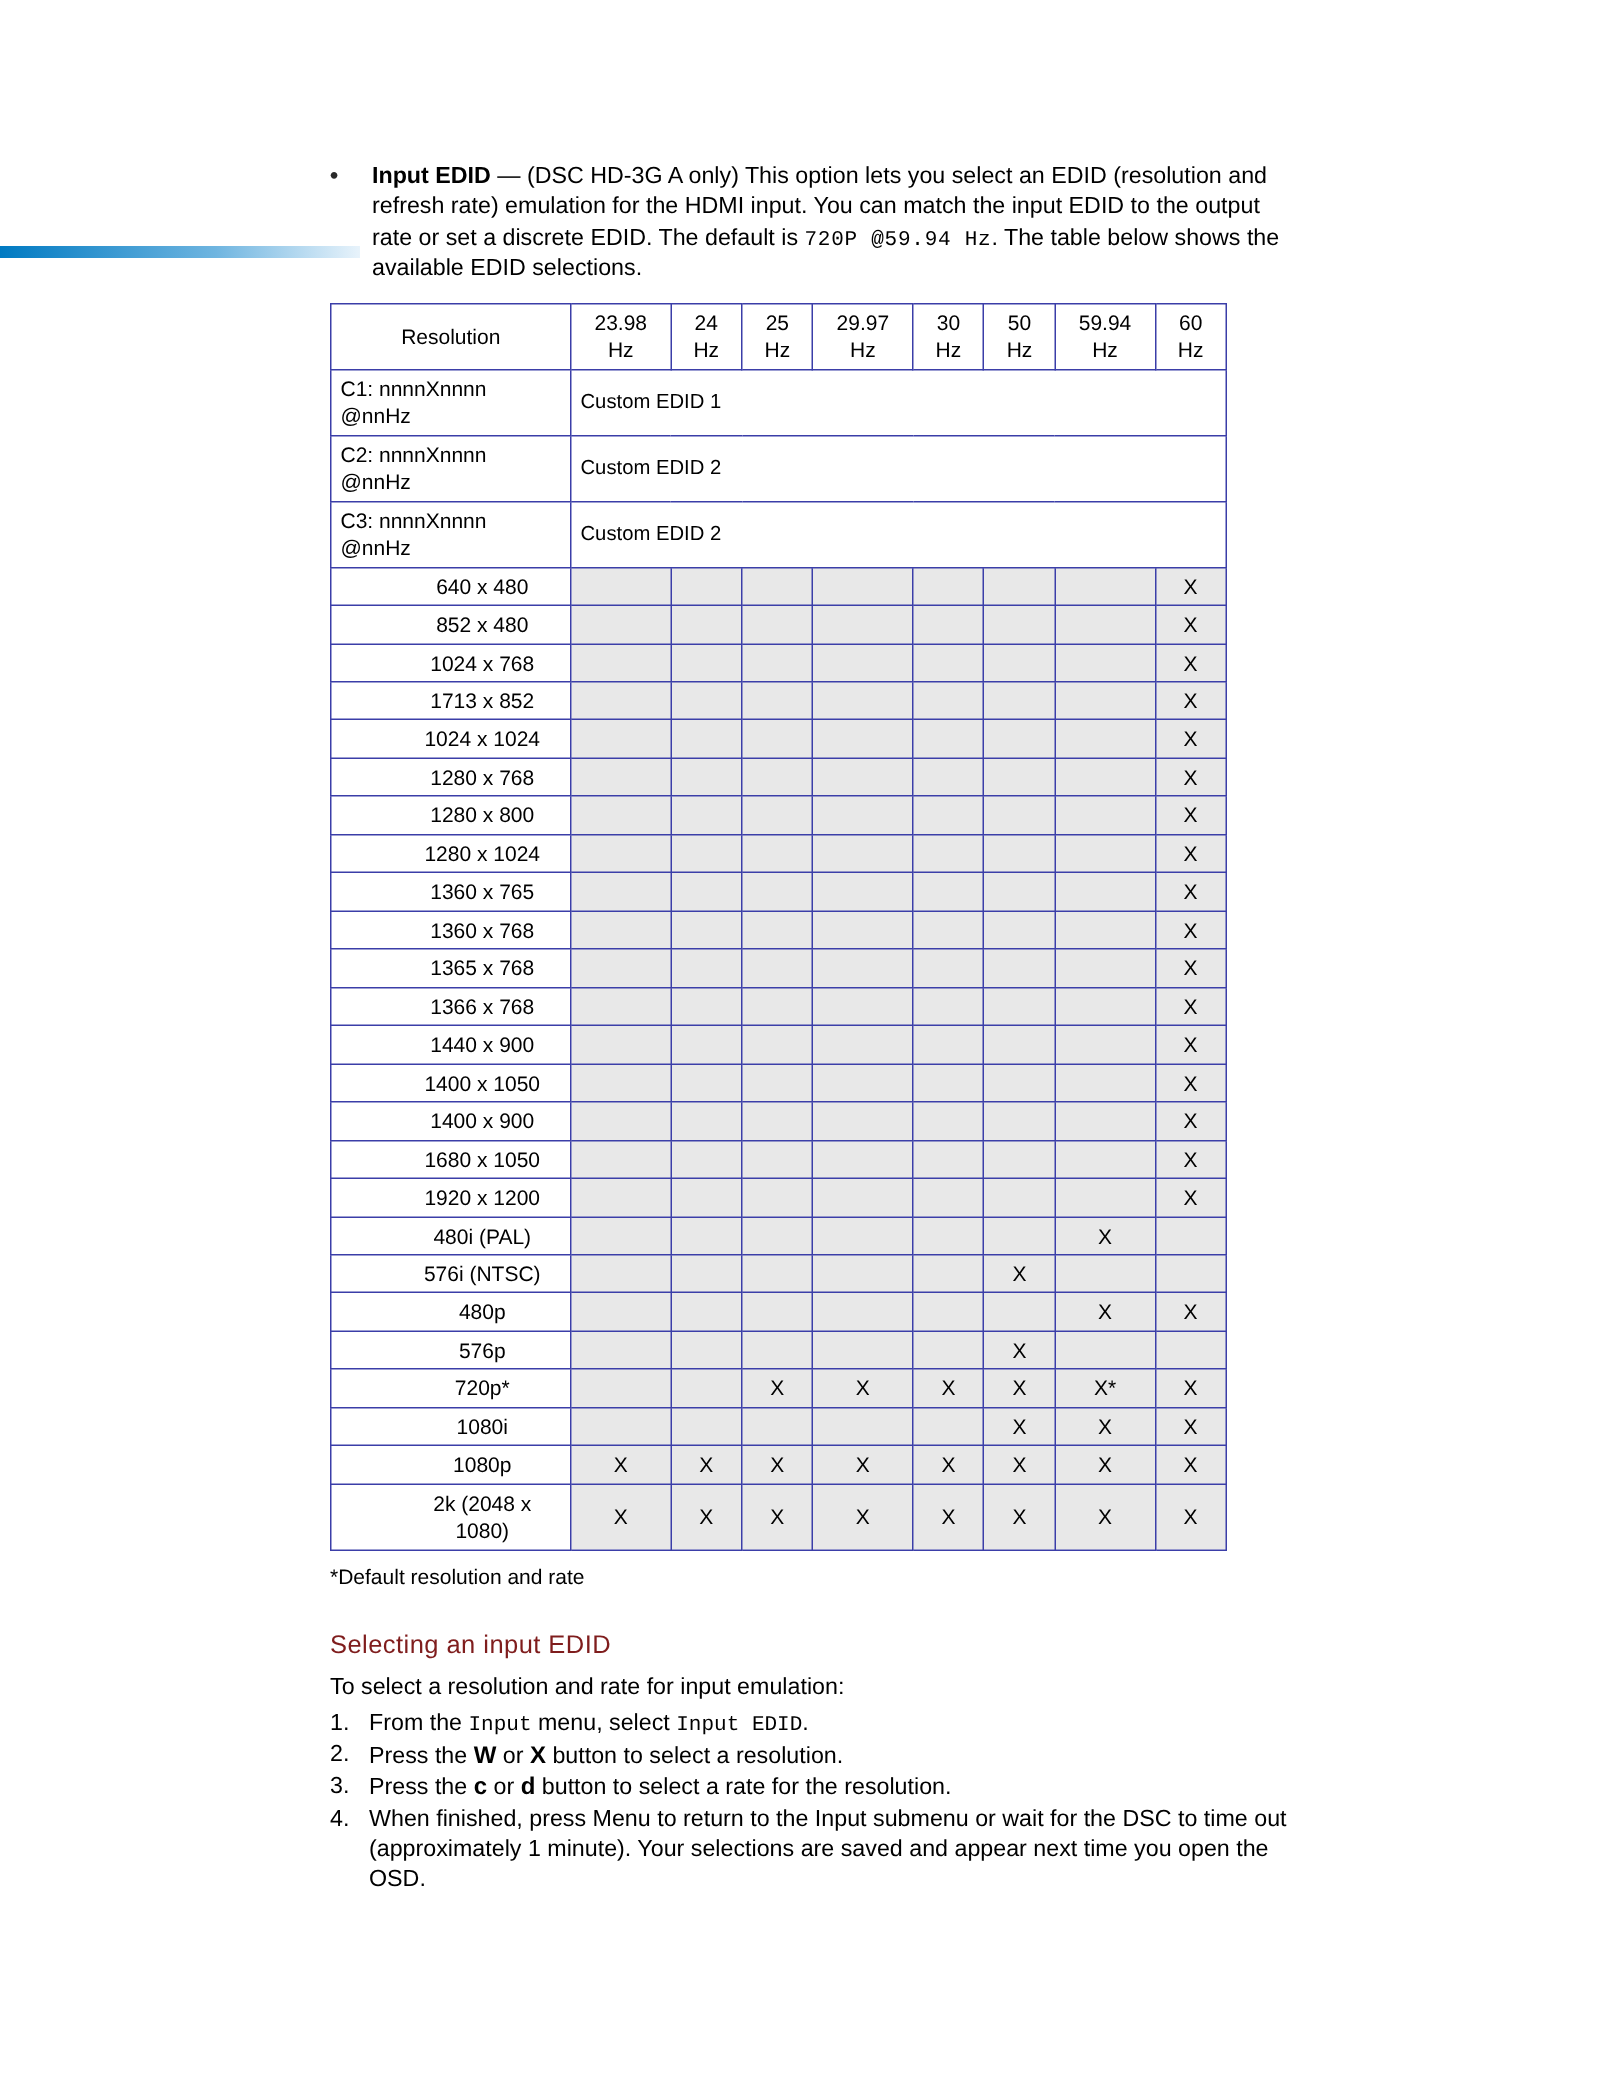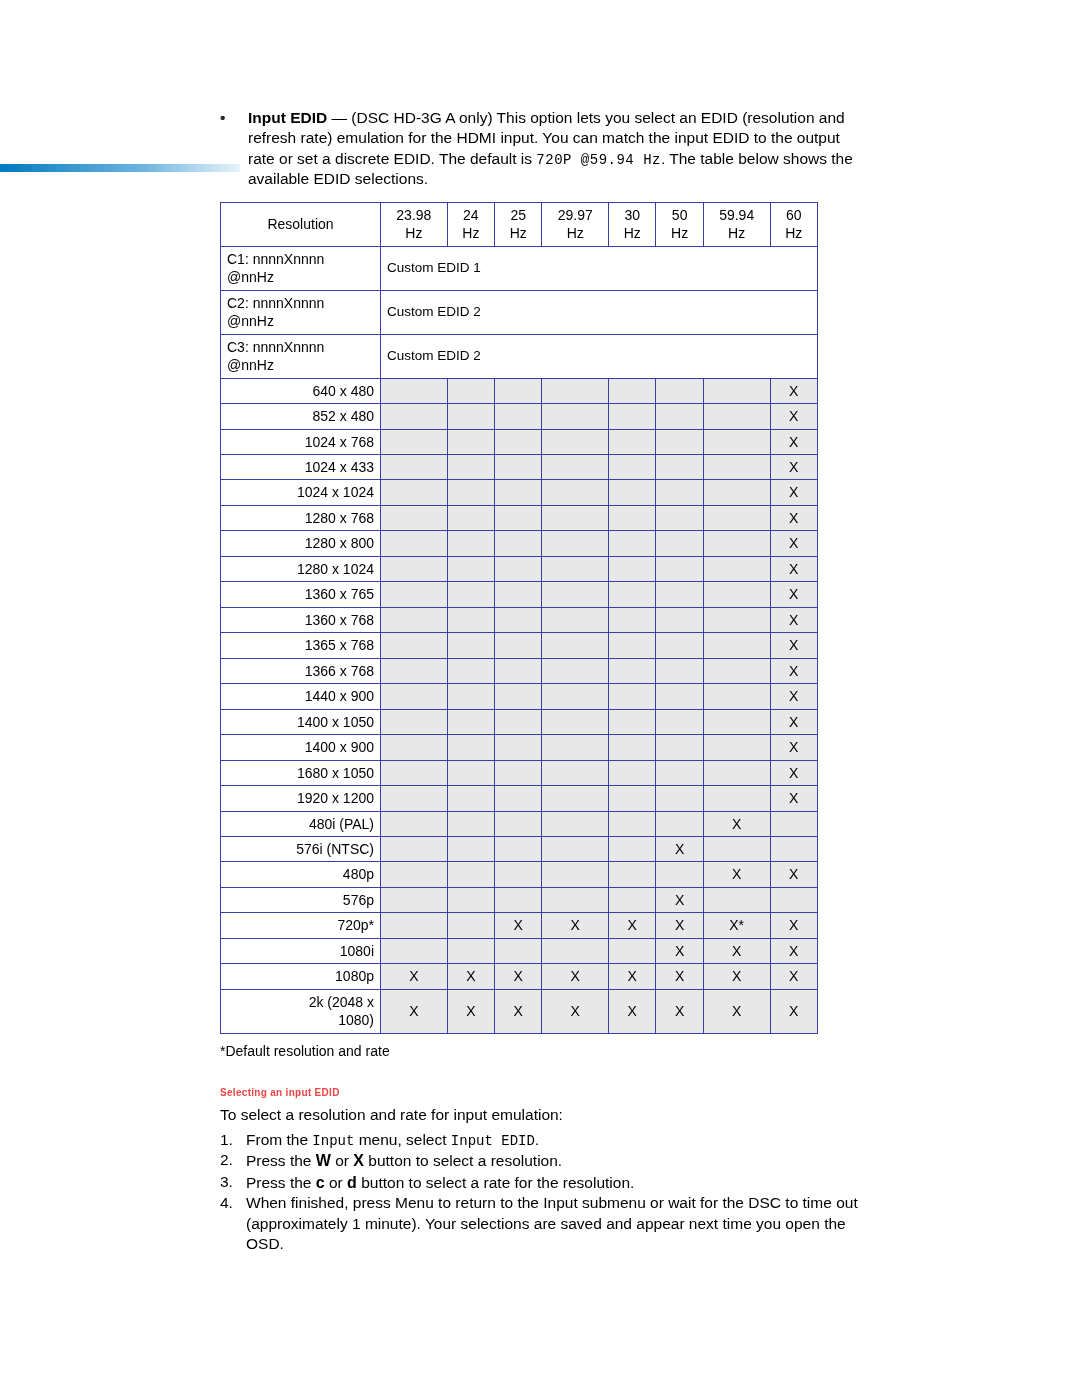--- a/index.html
+++ b/index.html
@@ -8,26 +8,26 @@
   .topbar { position: absolute; top: 56px; left: 0; width: 240px; height: 8px;
             background: linear-gradient(90deg, #007ac2 0%, #6fb5e0 60%, #e8f3fb 100%); }
   .content { margin: 108px 220px 0 220px; font-size: 15.5px; line-height: 1.32; }
   .bullet-row { display: flex; }
   .bullet-dot { width: 28px; flex: 0 0 28px; color: #2a2a2a; font-weight: bold; }
   .intro .b { font-weight: bold; }
   .default-txt { display:inline; font-family:"Courier New", monospace; font-size: 14px; letter-spacing: 0.5px;}
   .tbl { border-collapse: collapse; width: 598px; margin-top: 12px; font-size: 14px; }
   .tbl th, .tbl td { border: 1px solid #3b3ea8; padding: 3px 6px; text-align: center; height: 22px; }
   .tbl th { background: #fff; font-weight: normal; }
-  .tbl td.res { background: #fff; text-align: right; padding-left: 48px; }
+  .tbl td.res { background: #fff; text-align: center; padding-left: 48px; }
   .tbl td.gray { background: #e8e8e8; }
   .tbl td.lft { text-align: left; }
   .tbl td.custom { text-align: left; font-size: 13.5px; margin-left: 34px; }
   .foot-note { margin-top: 8px; font-size: 14px; }
-  .section-h { color: #ef4444; font-weight: bold; letter-spacing: 0.3px; margin-top: 26px; margin-bottom: 6px; font-size: 10px; }
+  .section-h { color: #7f1d1d; font-weight: normal; letter-spacing: 0.3px; margin-top: 26px; margin-bottom: 6px; font-size: 17px; }
   .steps { margin-top: 4px; }
   .step-row { display: flex; }
   .step-num { width: 26px; flex: 0 0 26px; }
   .step-body { flex: 1; }
   .code { font-family: "Courier New", monospace; font-size: 14px; }
   .larger-glyph { font-family: Arial; font-size: 16px; font-weight: bold; }
 </style>
 </head>
 <body>
 
@@ -97,21 +97,21 @@
             <td class="gray"></td>
             <td class="gray"></td>
             <td class="gray"></td>
             <td class="gray"></td>
             <td class="gray"></td>
             <td class="gray"></td>
             <td class="gray"></td>
             <td class="gray">X</td>
           </tr>
           <tr>
-            <td class="res">1024 x 433</td>
+            <td class="res">1713 x 852</td>
             <td class="gray"></td>
             <td class="gray"></td>
             <td class="gray"></td>
             <td class="gray"></td>
             <td class="gray"></td>
             <td class="gray"></td>
             <td class="gray"></td>
             <td class="gray">X</td>
           </tr>
           <tr>

